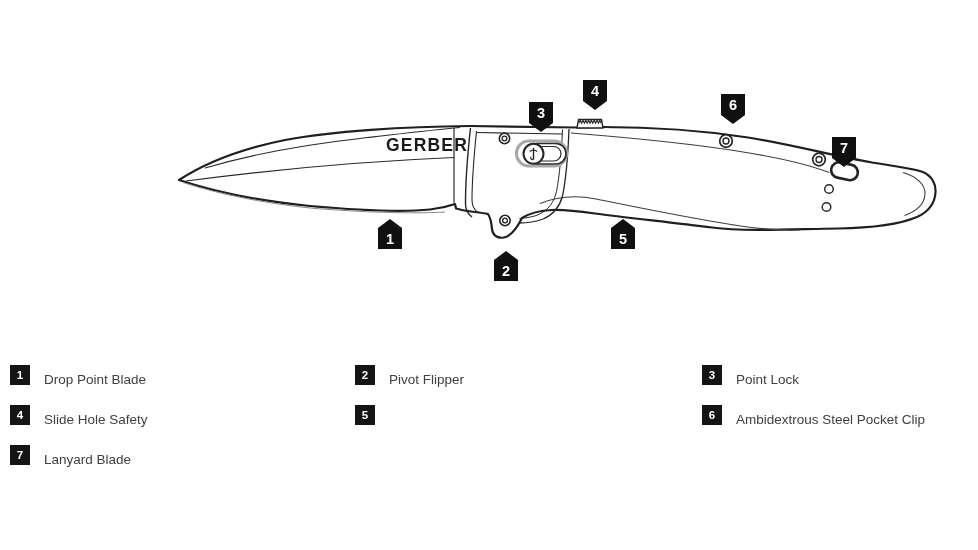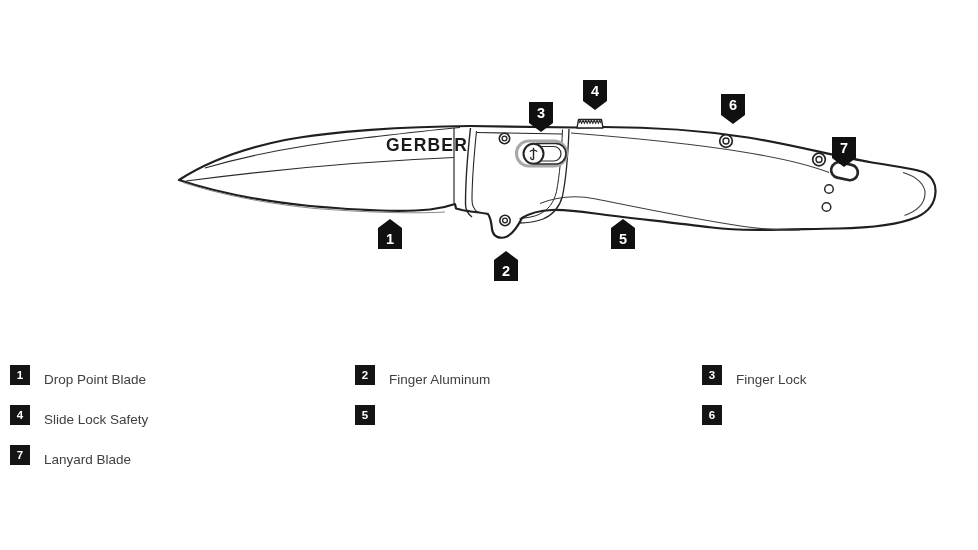--- a/index.html
+++ b/index.html
@@ -139,35 +139,36 @@
     </g>
   </svg>
 
   <div class="legend">
     <div class="legend-item" style="left:10px;top:365px;">
       <span class="legend-badge">1</span>
       <span class="legend-label">Drop Point Blade</span>
     </div>
     <div class="legend-item" style="left:355px;top:365px;">
       <span class="legend-badge">2</span>
-      <span class="legend-label">Finger Aluminum</span>
+      <span class="legend-label">Pivot Flipper</span>
     </div>
     <div class="legend-item" style="left:702px;top:365px;">
       <span class="legend-badge">3</span>
-      <span class="legend-label">Finger Lock</span>
+      <span class="legend-label">Point Lock</span>
     </div>
     <div class="legend-item" style="left:10px;top:405px;">
       <span class="legend-badge">4</span>
-      <span class="legend-label">Slide Lock Safety</span>
+      <span class="legend-label">Slide Hole Safety</span>
     </div>
     <div class="legend-item" style="left:355px;top:405px;">
       <span class="legend-badge">5</span>
     </div>
     <div class="legend-item" style="left:702px;top:405px;">
       <span class="legend-badge">6</span>
+      <span class="legend-label">Ambidextrous Steel Pocket Clip</span>
     </div>
     <div class="legend-item" style="left:10px;top:445px;">
       <span class="legend-badge">7</span>
       <span class="legend-label">Lanyard Blade</span>
     </div>
   </div>
 
 </div>
 
 </body></html>

